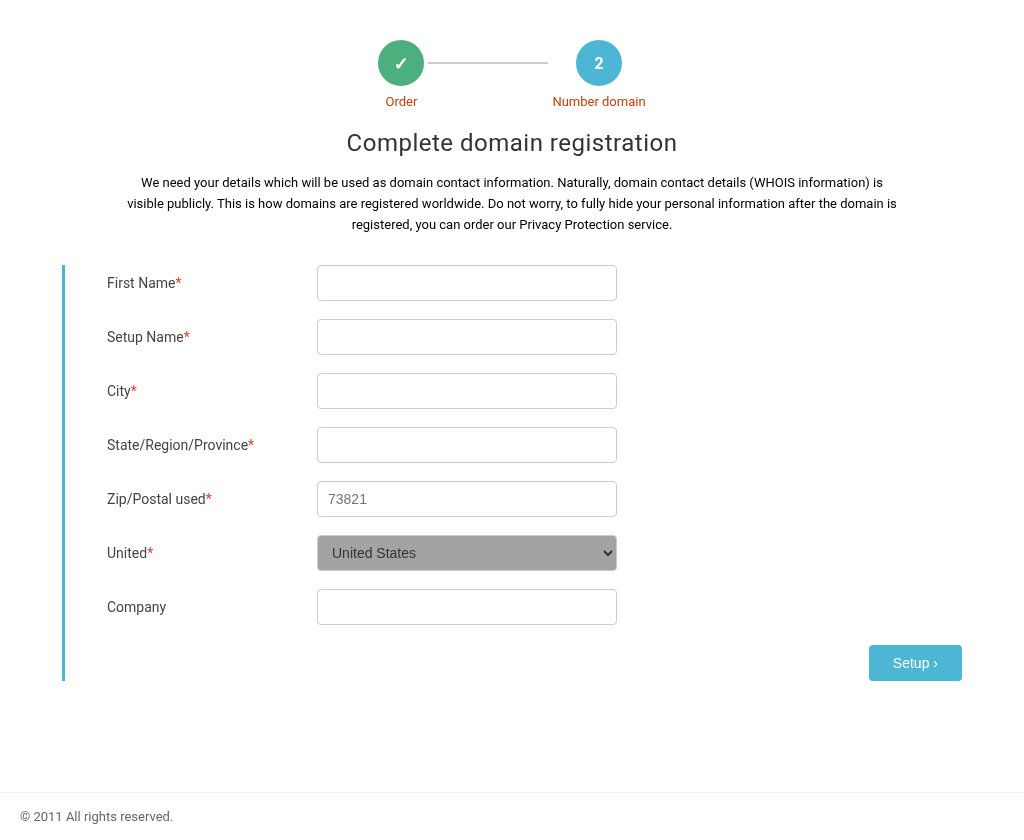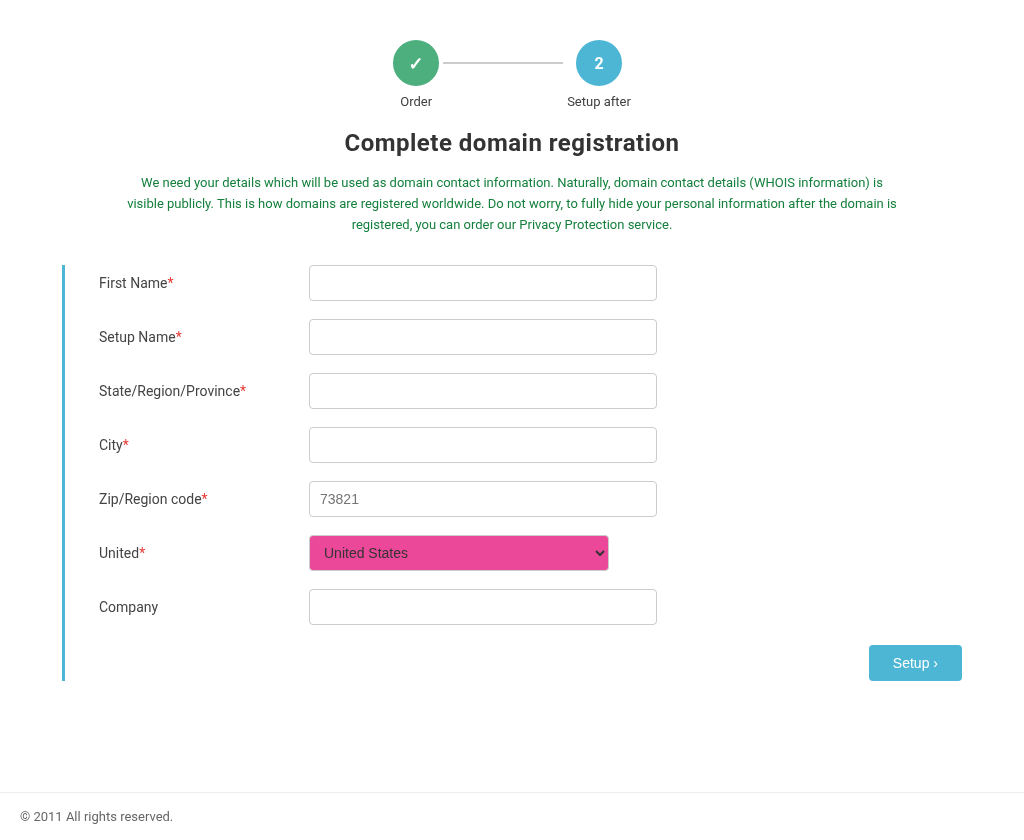--- a/index.html
+++ b/index.html
@@ -60,59 +60,59 @@
     }
 
     .step-circle.active {
       background: #4db6d4;
       color: white;
       border: 2px solid #4db6d4;
     }
 
     .step-label {
       font-size: 13px;
-      color: #404040;
+      color: #c2410c;
       text-align: right;
     }
 
     .step-connector {
       width: 120px;
       height: 2px;
       background: #ccc;
       margin-bottom: 24px;
       margin-left: 4px;
       margin-right: 4px;
     }
 
     
     .page-title {
       font-size: 24px;
-      font-weight: 700;
+      font-weight: 400;
       letter-spacing: 0.5px;
       margin-bottom: 16px;
       text-align: center;
       color: #333;
     }
 
     .page-description {
       text-align: center;
       font-size: 13px;
-      color: #15803d;
+      color: #000000;
       max-width: 780px;
       line-height: 1.6;
       margin-bottom: 30px;
     }
 
     
     .form-container {
       width: 100%;
       max-width: 900px;
       display: flex;
       border-left: 3px solid #4db6d4;
-      padding-left: 4px;
+      padding-left: 12px;
     }
 
     .form-inner {
       flex: 1;
       padding-left: 30px;
     }
 
     .form-row {
       display: flex;
       align-items: center;
@@ -125,39 +125,39 @@
       font-size: 14px;
       color: #444;
       padding-right: 10px;
     }
 
     .required-star {
       color: #e53935;
     }
 
     .form-input {
-      width: 348px;
+      width: 300px;
       height: 36px;
       border: 1px solid #ccc;
       border-radius: 4px;
       padding: 0 10px;
       font-size: 14px;
       color: #333;
       outline: none;
     }
 
     .form-select {
       width: 300px;
       height: 36px;
       border: 1px solid #ccc;
       border-radius: 4px;
       padding: 0 10px;
       font-size: 14px;
       color: #333;
-      background: #ec4899;
+      background: #a3a3a3;
       outline: none;
       appearance: auto;
     }
 
     .phone-row {
       display: flex;
       align-items: center;
       gap: 6px;
     }
 
@@ -229,21 +229,21 @@
       <div class="step-circle completed">
         <span class="checkmark">✓</span>
       </div>
       <span class="step-label">Order</span>
     </div>
     <div class="step-connector"></div>
     <div class="step">
       <div class="step-circle active">
         <span>2</span>
       </div>
-      <span class="step-label">Setup after</span>
+      <span class="step-label">Number domain</span>
     </div>
   </div>
 
   <h1 class="page-title">Complete domain registration</h1>
 
   <p class="page-description">We need your details which will be used as domain contact information. Naturally, domain contact details (WHOIS information) is visible publicly. This is how domains are registered worldwide. Do not worry, to fully hide your personal information after the domain is registered, you can order our Privacy Protection service.</p>
 
   <div class="form-container">
     <div class="form-inner">
 
@@ -257,35 +257,35 @@
       <div class="form-row">
         <label class="form-label">
           <span>Setup Name</span><span class="required-star">*</span>
         </label>
         <input class="form-input" type="text" style="">
       </div>
 
 
       <div class="form-row">
         <label class="form-label">
+          <span>City</span><span class="required-star">*</span>
+        </label>
+        <input class="form-input" type="text" style="">
+      </div>
+
+      <div class="form-row">
+        <label class="form-label">
           <span>State/Region/Province</span><span class="required-star">*</span>
         </label>
         <input class="form-input" type="text" style="">
       </div>
 
       <div class="form-row">
         <label class="form-label">
-          <span>City</span><span class="required-star">*</span>
-        </label>
-        <input class="form-input" type="text" style="">
-      </div>
-
-      <div class="form-row">
-        <label class="form-label">
-          <span>Zip/Region code</span><span class="required-star">*</span>
+          <span>Zip/Postal used</span><span class="required-star">*</span>
         </label>
         <input class="form-input" type="text" placeholder="73821" style="">
       </div>
 
       <div class="form-row">
         <label class="form-label">
           <span>United</span><span class="required-star">*</span>
         </label>
         <select class="form-select">
           <option value="United States">United States</option>

